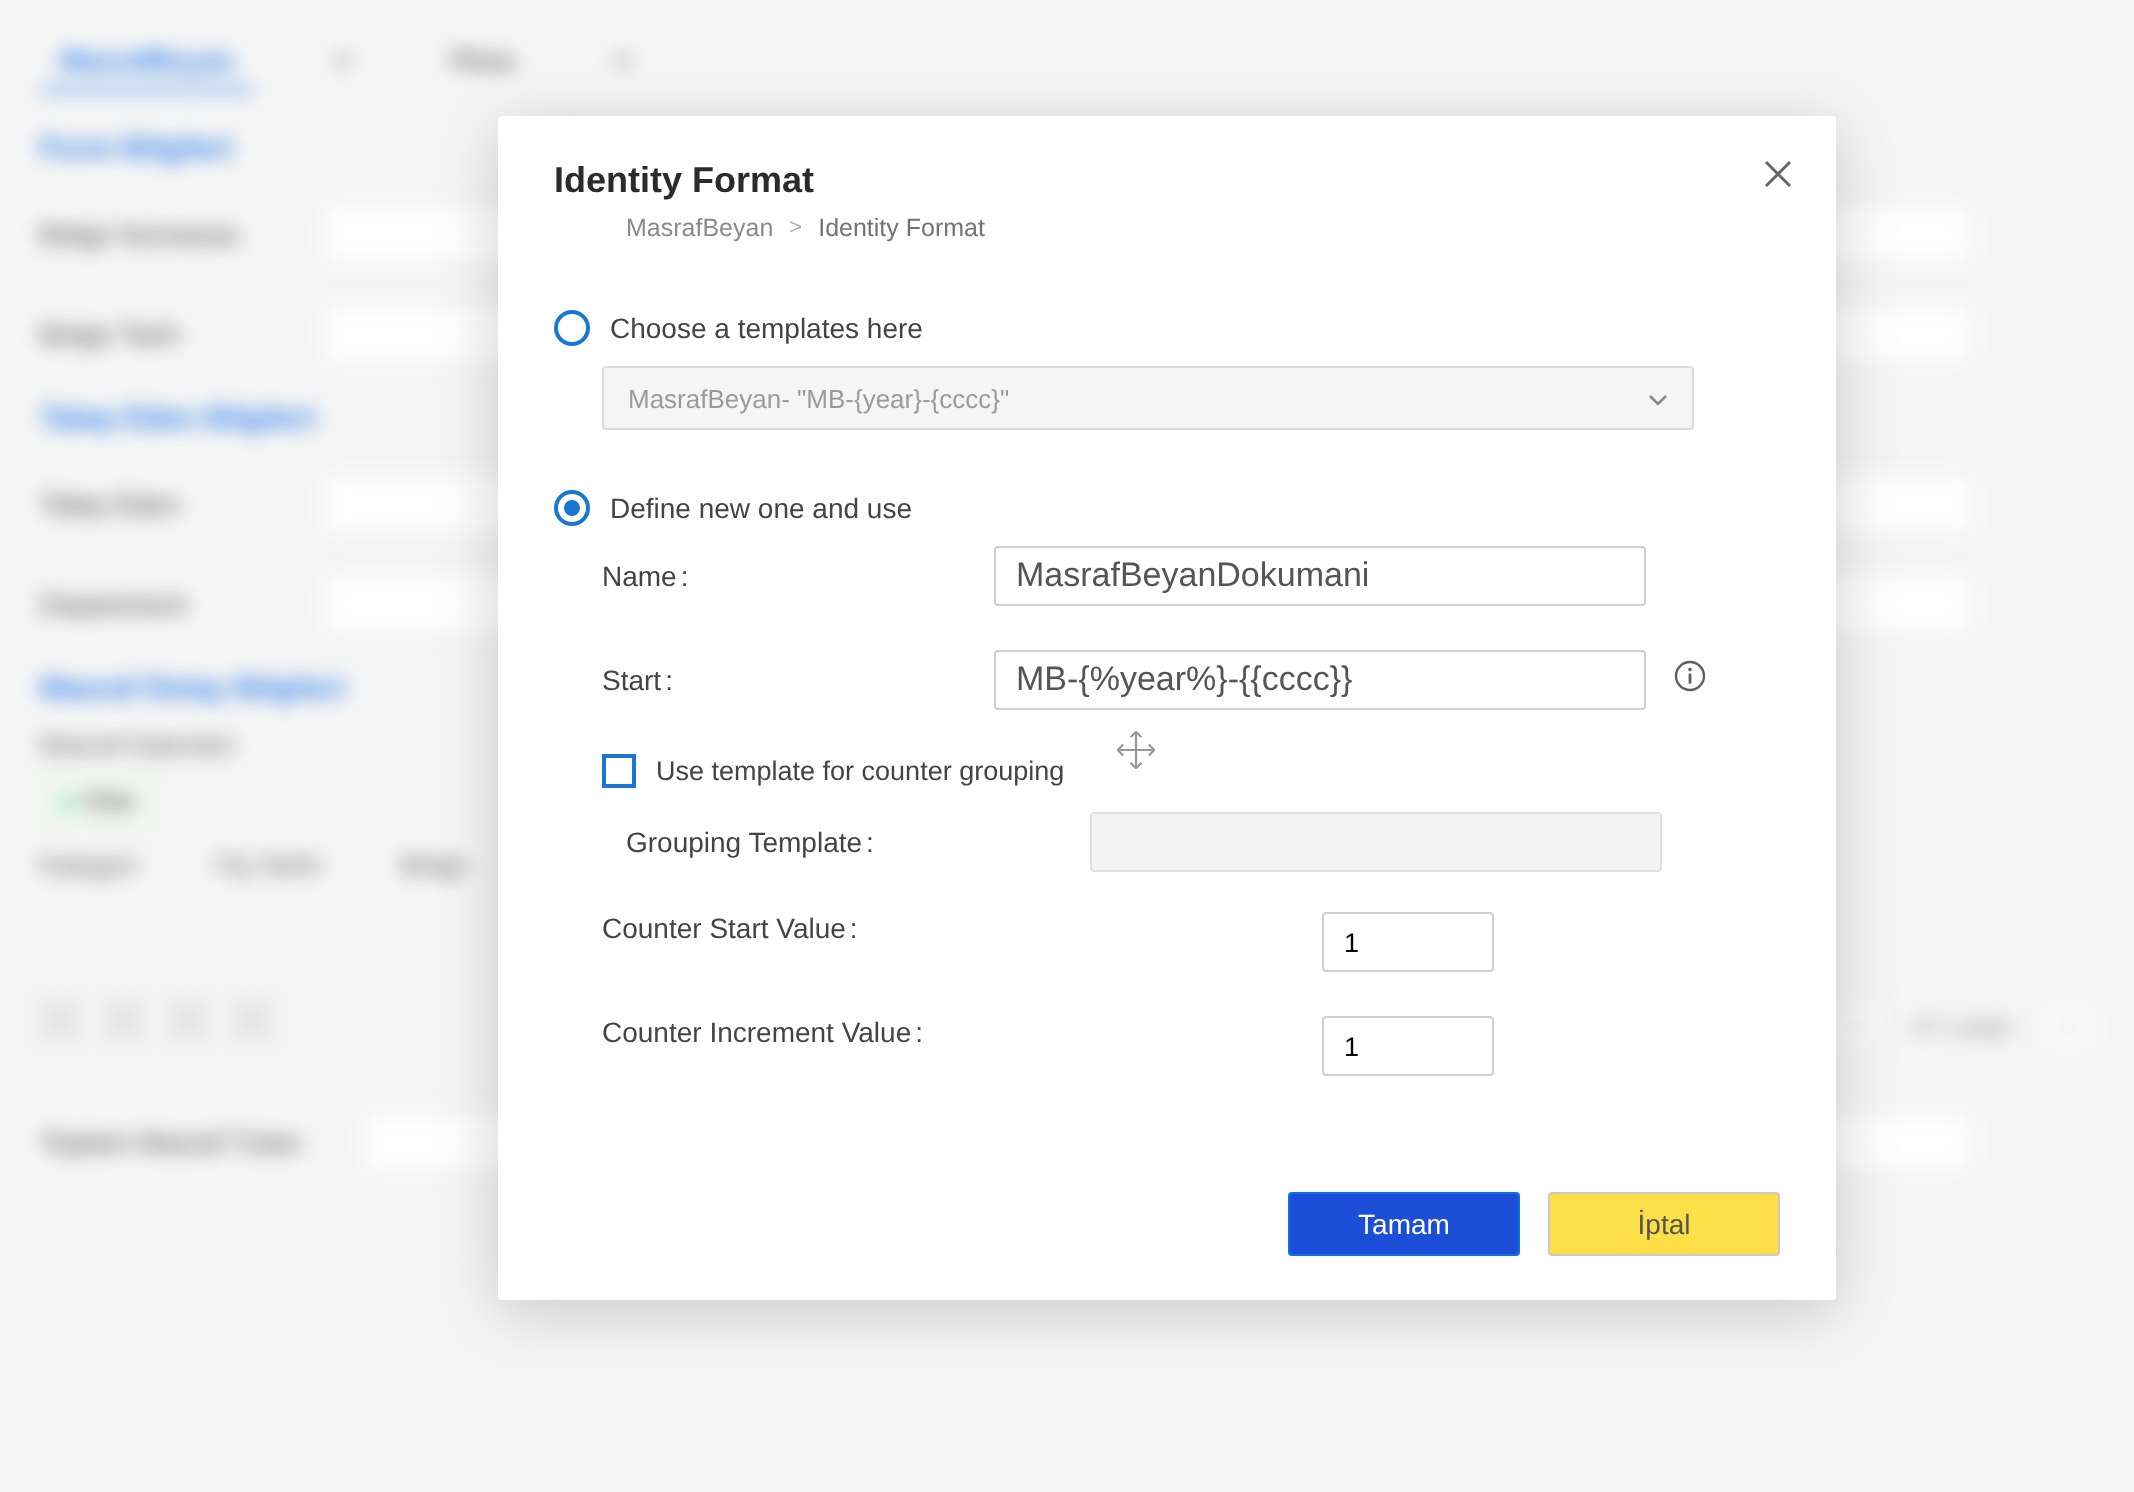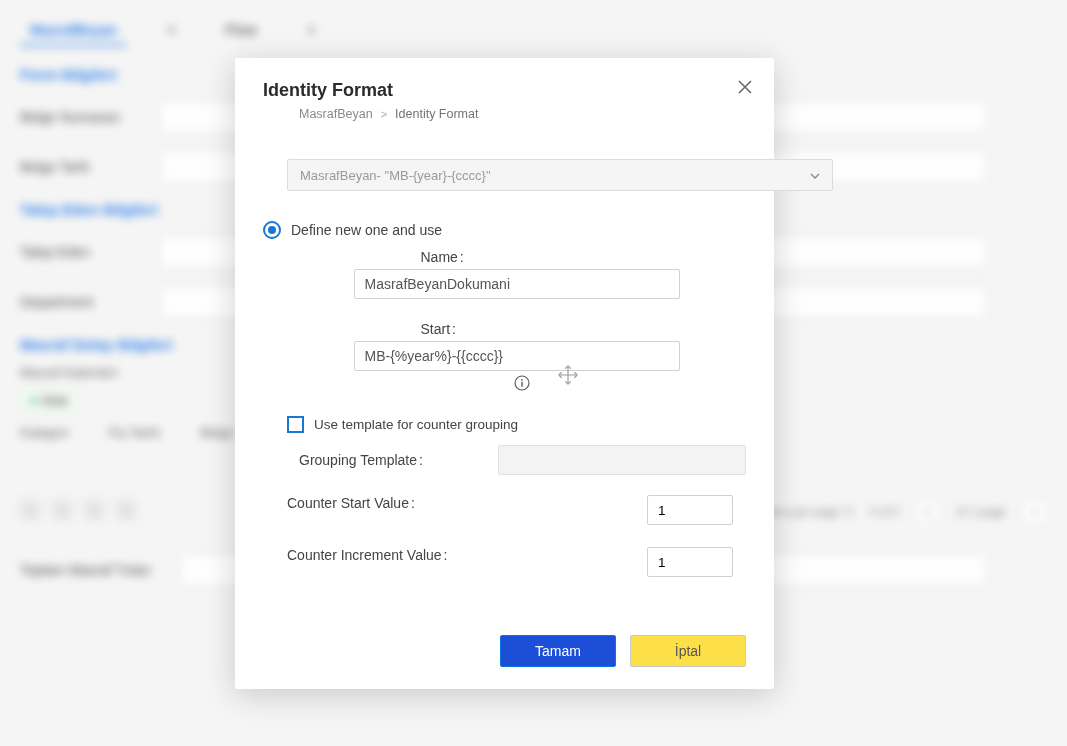--- a/index.html
+++ b/index.html
@@ -31,22 +31,22 @@
     .bg .grid-row { display:flex; gap:40px; color:#555; font-size:13px; margin-top:12px;}
     .bg .pill { display:inline-flex; align-items:center; gap:6px; border:1px solid #d6e9d6; background:#f3fbf3; padding:4px 10px; border-radius:3px; color:#333; font-size:13px;}
     .bg .dot { width:6px;height:6px;border-radius:50%;background:#3cb371;}
     .bg .tbl-icons span{ display:inline-block; width:20px;height:20px;background:#e4e4e4;border-radius:3px;margin-right:12px;}
     .bg .foot {display:flex; justify-content:flex-end; gap:16px; align-items:center; font-size:12px; color:#888;}
     .bg .pagebox{border:1px solid #ddd;padding:4px 8px;background:#fff;}
 
     
     .modal {
       position: absolute;
-      left: 235px; top: 58px;
-      width: 539px;
+      left: 249px; top: 58px;
+      width: 669px;
       background: #fff;
       box-shadow: 0 6px 32px rgba(0,0,0,0.18);
       border-radius: 2px;
     }
     .modal-head {
       padding: 22px 28px 10px;
       position: relative;
     }
     .modal-title {
       font-size: 18px; font-weight: 600; color: #2b2b2b;
@@ -80,27 +80,27 @@
       height: 32px;
       border:1px solid #dcdcdc; border-radius:2px;
       background:#f5f5f5;
       display:flex; align-items:center; justify-content:space-between;
       padding:0 12px;
       color:#9a9a9a; font-size:13px;
     }
     .select .caret { font-size:12px; color:#888; }
 
     .form-grid { margin-left: 24px; }
-    .frow { display:flex; align-items:center; margin-bottom: 22px; gap: 4px; flex-direction: column;}
+    .frow { display:flex; align-items:center; margin-bottom: 22px; gap: 4px;}
     .flabel { width: 192px; font-size:14px; color:#444; }
     .flabel .colon{ margin-left:2px;}
     .finput {
       width: 326px; height:30px;
       border:1px solid #d0d0d0; border-radius:2px;
-      padding:0 10px; font-size:14px; color:#555;
+      padding:0 10px; font-size:17px; color:#555;
     }
     .finput[disabled]{ background:#f3f3f3; border-color:#e2e2e2;}
     .info-i {
       margin-left:10px; color:#5f5f5f; font-size:15px;
     }
 
     .checkrow { display:flex; align-items:center; gap:10px; margin:10px 0 12px 24px;}
     .chk { width:17px;height:17px;border:2px solid #1976d2; cursor:pointer;}
     .chklbl { font-size:13.5px; color:#444; }
 
@@ -190,20 +190,24 @@
       <span class="cur">Identity Format</span>
     </div>
     <div class="close-x">
       <svg width="14" height="14" viewBox="0 0 14 14">
           <path d="M1 1 L13 13 M13 1 L1 13" stroke="#666" stroke-width="1.5" fill="none"></path>
         </svg>
     </div>
   </div>
 
   <div class="modal-body">
+    <div class="opt-row">
+      <span class="radio"></span>
+      <span class="opt-label">Choose a templates here</span>
+    </div>
     <div class="select">
       <span>MasrafBeyan- "MB-{year}-{cccc}"</span>
       <span class="caret">
         <svg width="10" height="6" viewBox="0 0 10 6">
             <path d="M1 1 L5 5 L9 1" stroke="#888" stroke-width="1.3" fill="none"></path>
           </svg>
       </span>
     </div>
 
     <div class="opt-row">

